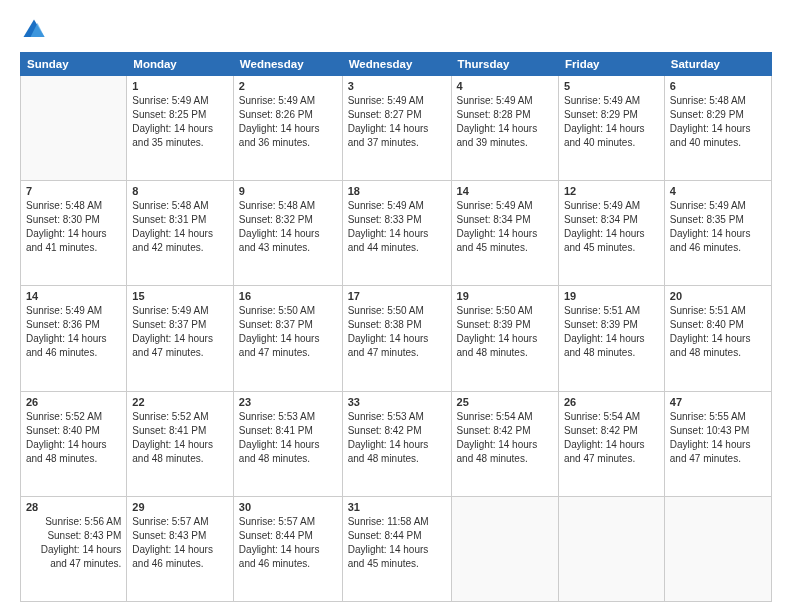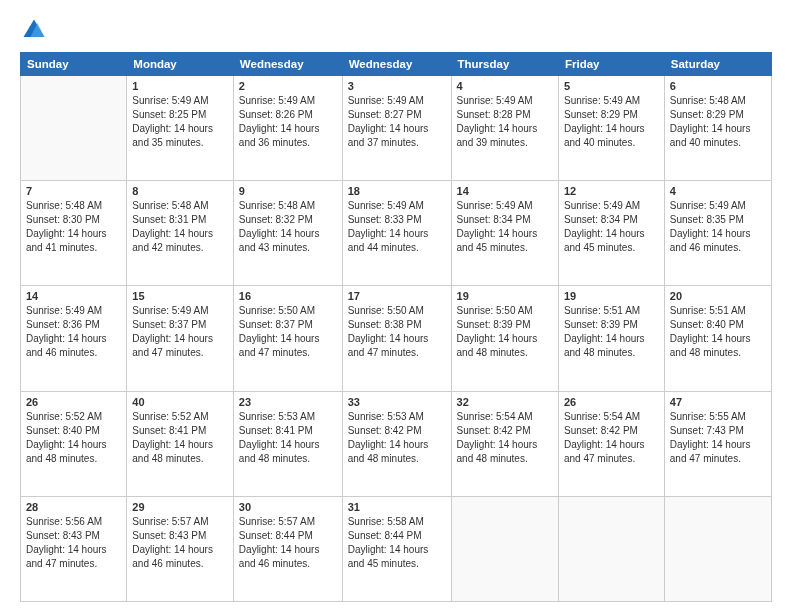--- a/index.html
+++ b/index.html
@@ -278,87 +278,87 @@
         </tr>
         <tr>
           <td>
             <div class="day-num">26</div>
             <div class="day-info" style="white-space: pre-line;">Sunrise: 5:52 AM
 Sunset: 8:40 PM
 Daylight: 14 hours
 and 48 minutes.</div>
           </td>
           <td>
-            <div class="day-num">40</div>
+            <div class="day-num">22</div>
             <div class="day-info" style="white-space: pre-line;">Sunrise: 5:52 AM
 Sunset: 8:41 PM
 Daylight: 14 hours
 and 48 minutes.</div>
           </td>
           <td>
             <div class="day-num">23</div>
             <div class="day-info" style="white-space: pre-line;">Sunrise: 5:53 AM
 Sunset: 8:41 PM
 Daylight: 14 hours
 and 48 minutes.</div>
           </td>
           <td>
             <div class="day-num">33</div>
             <div class="day-info" style="white-space: pre-line;">Sunrise: 5:53 AM
 Sunset: 8:42 PM
 Daylight: 14 hours
 and 48 minutes.</div>
           </td>
           <td>
-            <div class="day-num">32</div>
+            <div class="day-num">25</div>
             <div class="day-info" style="white-space: pre-line;">Sunrise: 5:54 AM
 Sunset: 8:42 PM
 Daylight: 14 hours
 and 48 minutes.</div>
           </td>
           <td>
             <div class="day-num">26</div>
             <div class="day-info" style="white-space: pre-line;">Sunrise: 5:54 AM
 Sunset: 8:42 PM
 Daylight: 14 hours
 and 47 minutes.</div>
           </td>
           <td>
             <div class="day-num">47</div>
             <div class="day-info" style="white-space: pre-line;">Sunrise: 5:55 AM
-Sunset: 7:43 PM
+Sunset: 10:43 PM
 Daylight: 14 hours
 and 47 minutes.</div>
           </td>
         </tr>
         <tr>
           <td>
             <div class="day-num">28</div>
-            <div class="day-info" style="white-space: pre-line;">Sunrise: 5:56 AM
+            <div class="day-info" style="white-space: pre-line; text-align: right;">Sunrise: 5:56 AM
 Sunset: 8:43 PM
 Daylight: 14 hours
 and 47 minutes.</div>
           </td>
           <td>
             <div class="day-num">29</div>
             <div class="day-info" style="white-space: pre-line;">Sunrise: 5:57 AM
 Sunset: 8:43 PM
 Daylight: 14 hours
 and 46 minutes.</div>
           </td>
           <td>
             <div class="day-num">30</div>
             <div class="day-info" style="white-space: pre-line;">Sunrise: 5:57 AM
 Sunset: 8:44 PM
 Daylight: 14 hours
 and 46 minutes.</div>
           </td>
           <td>
             <div class="day-num">31</div>
-            <div class="day-info" style="white-space: pre-line;">Sunrise: 5:58 AM
+            <div class="day-info" style="white-space: pre-line;">Sunrise: 11:58 AM
 Sunset: 8:44 PM
 Daylight: 14 hours
 and 45 minutes.</div>
           </td>
           <td class="empty"></td>
           <td class="empty"></td>
           <td class="empty"></td>
         </tr>
       </tbody>
   </table>

